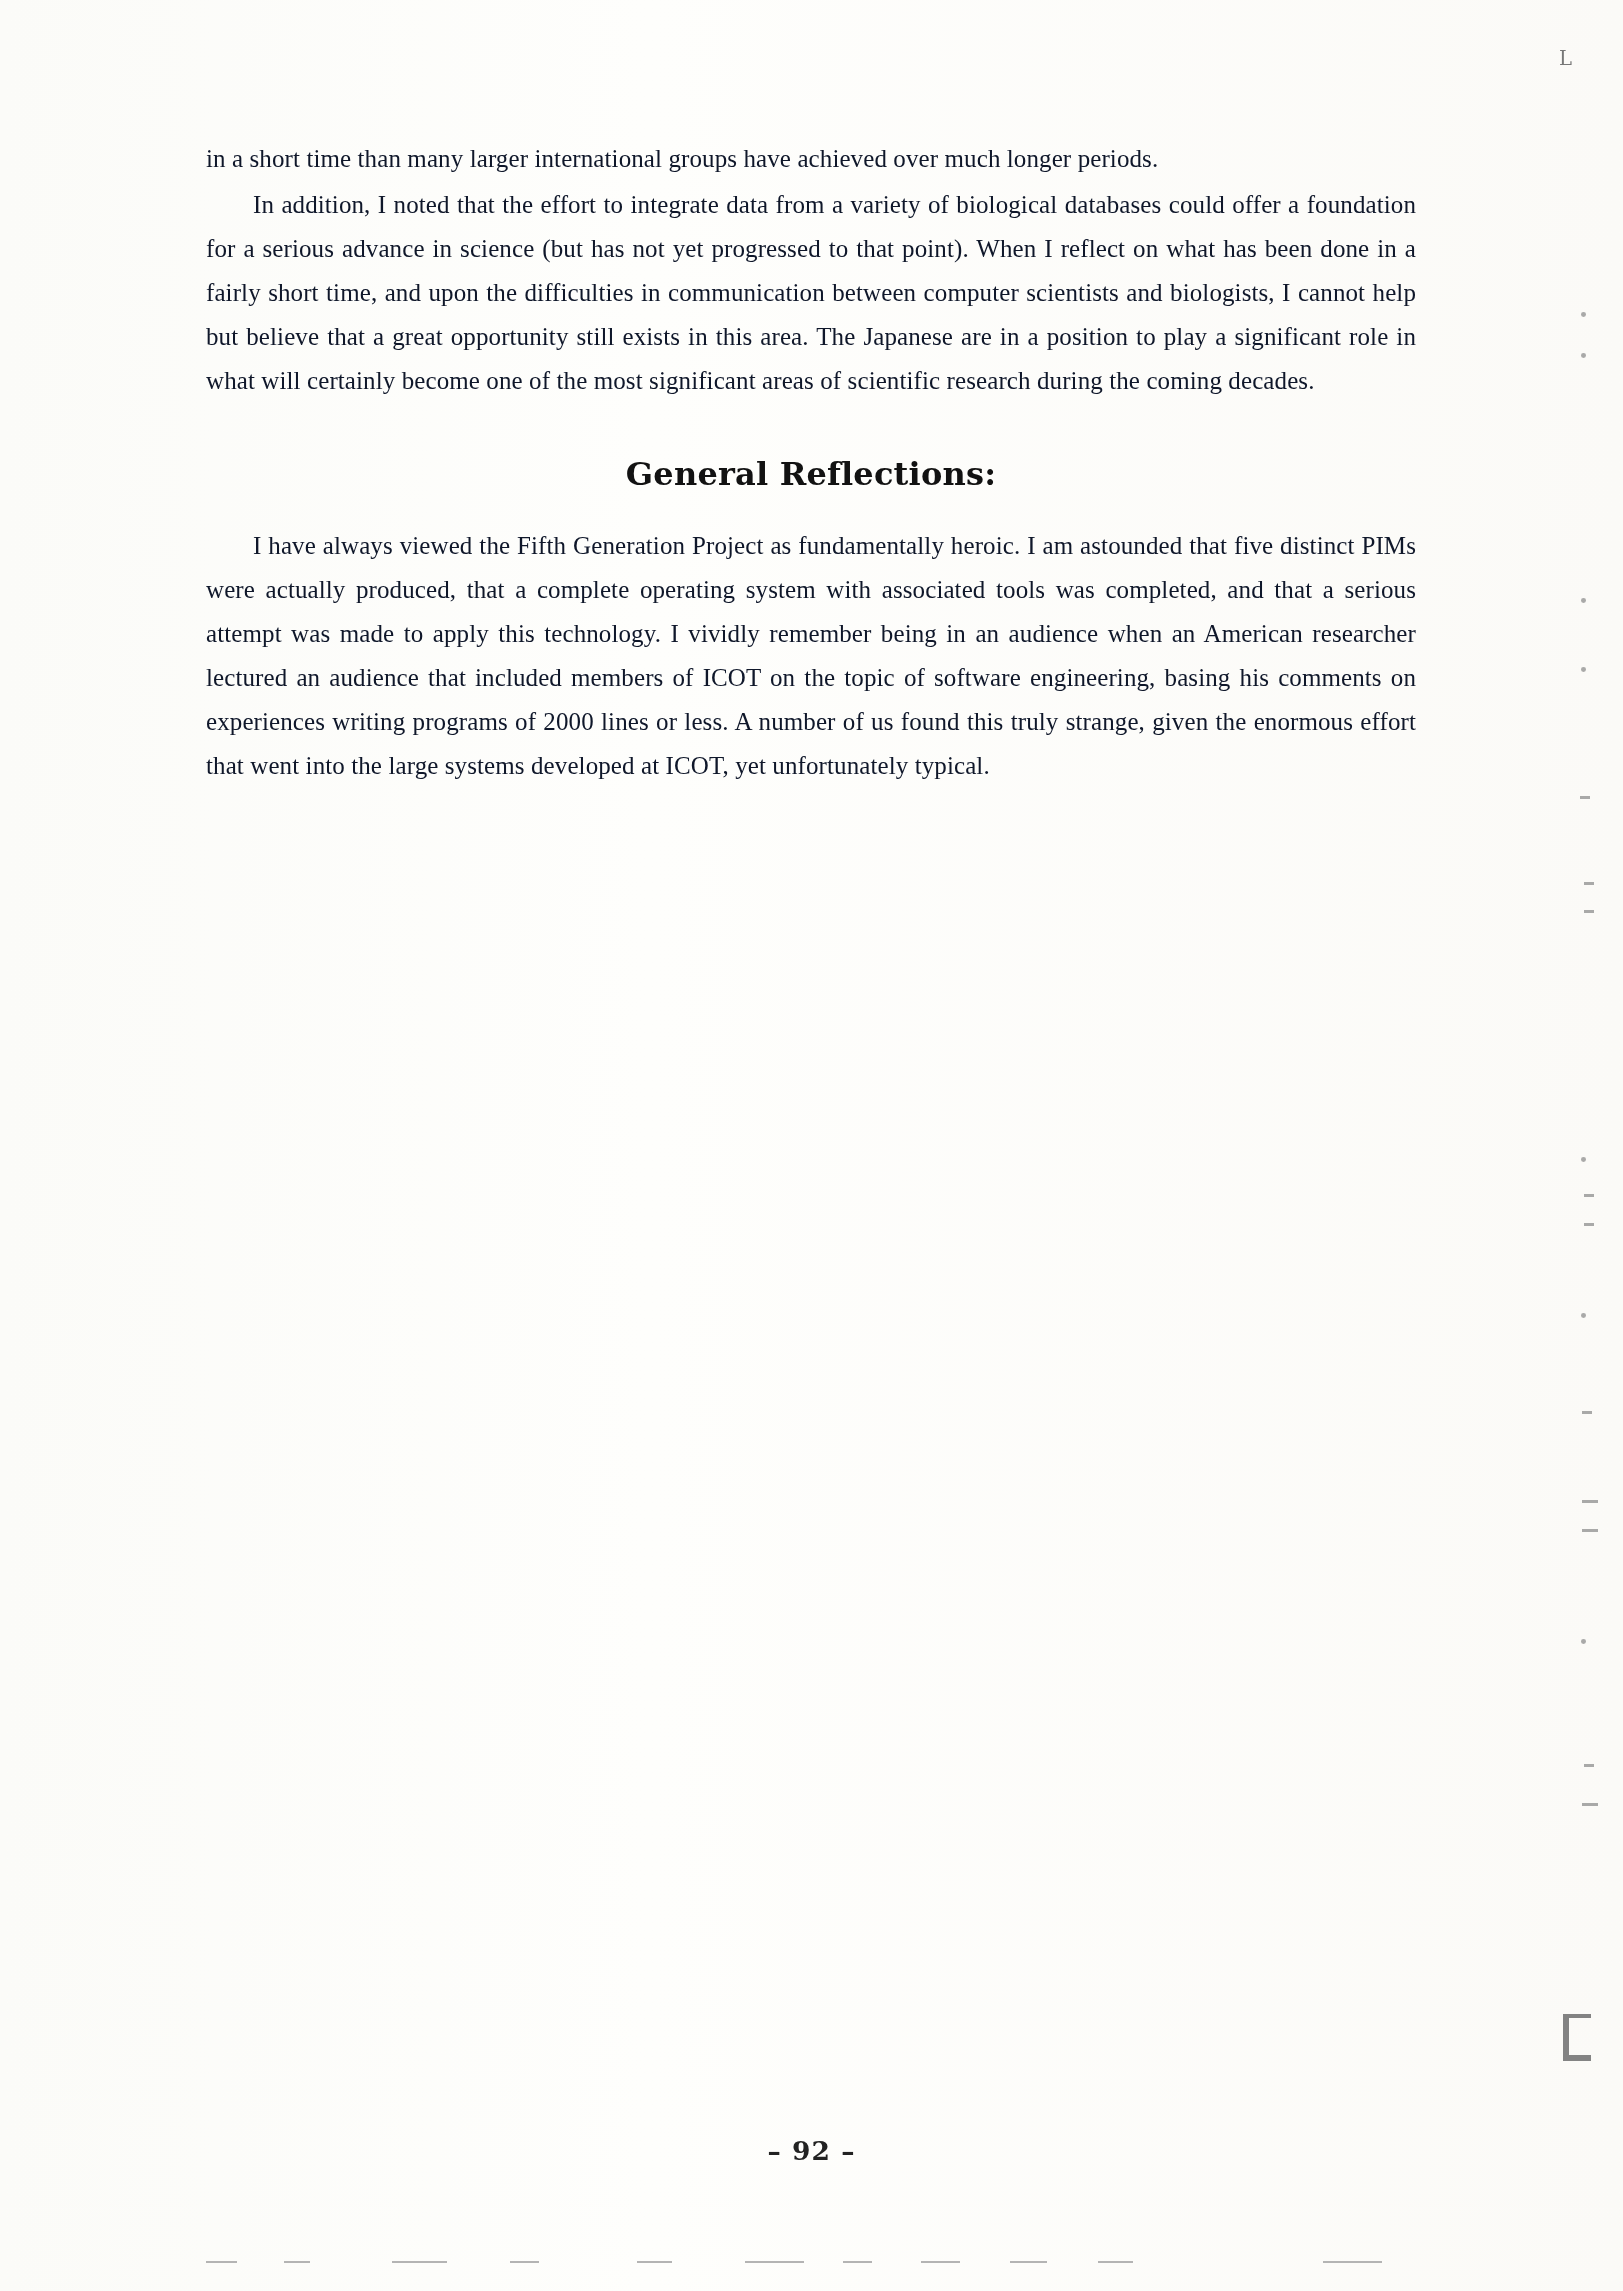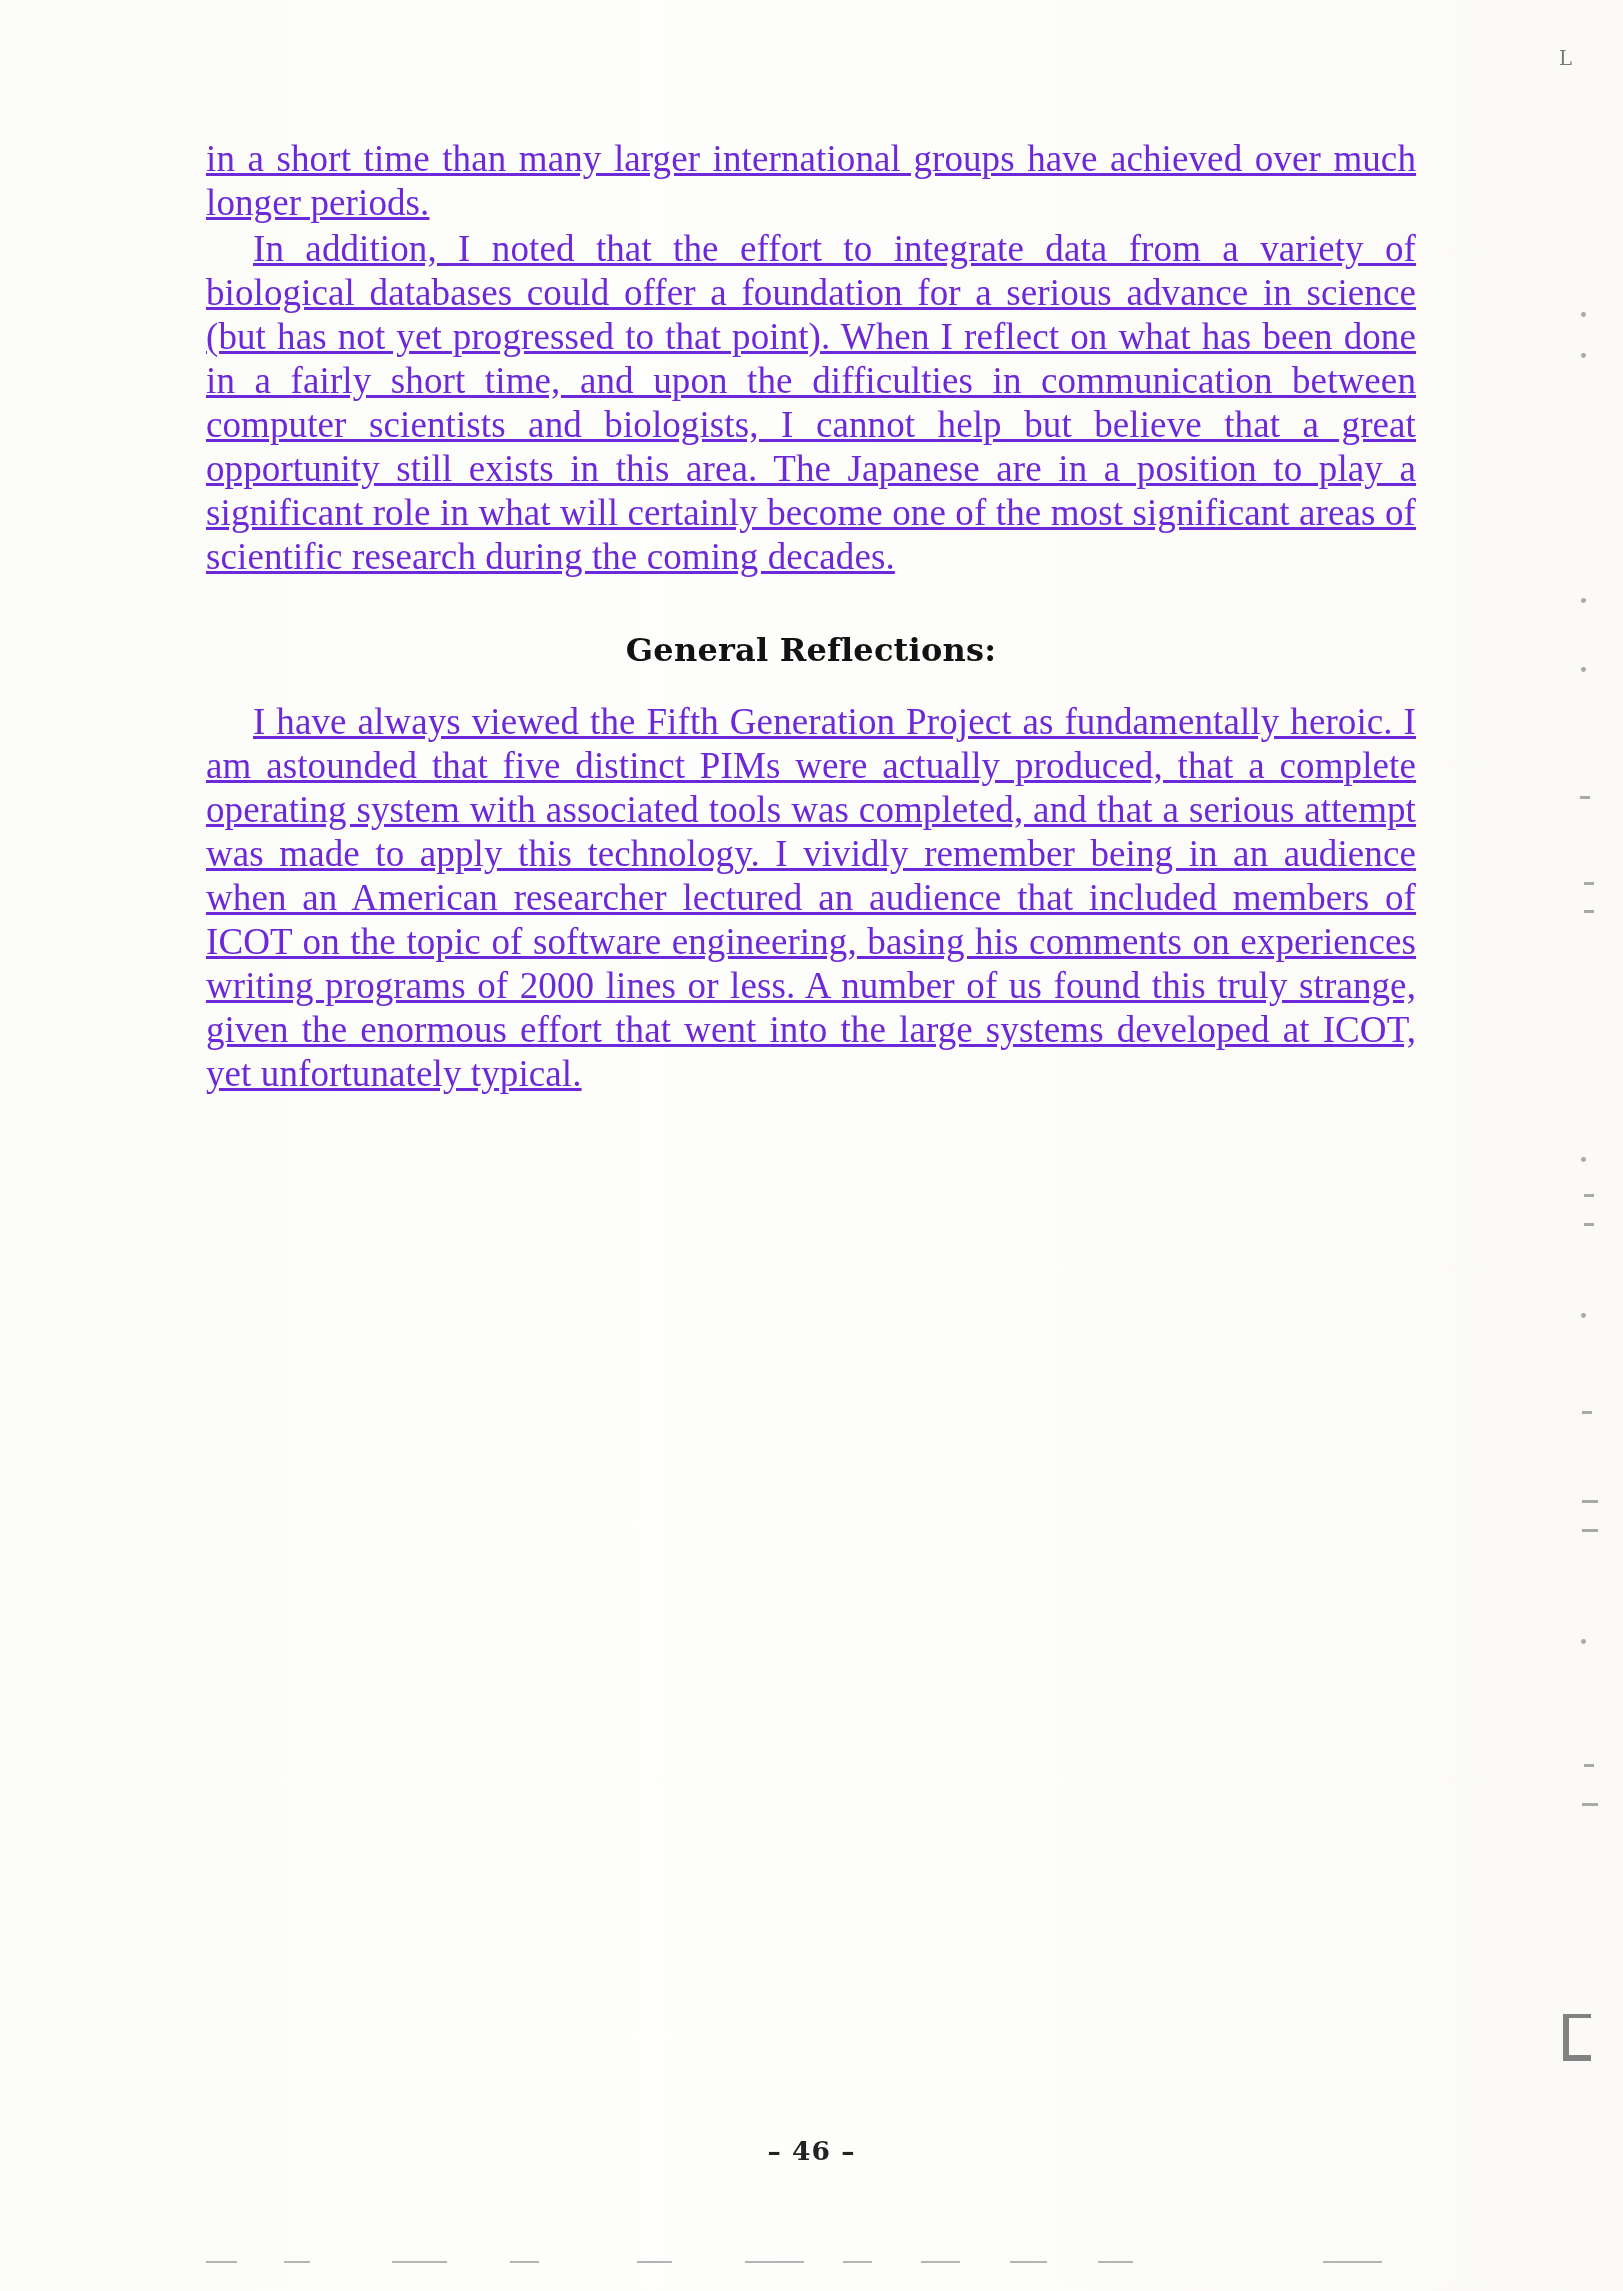--- a/index.html
+++ b/index.html
@@ -25,27 +25,26 @@
     pointer-events: none;
   }
   .content {
     position: absolute;
     left: 206px;
     top: 137px;
     width: 1210px;
   }
   p.body-par {
     margin: 0 0 2px 0;
-    font-size: 37px;
+    font-size: 25px;
     line-height: 44px;
     text-align: justify;
     text-justify: inter-word;
     letter-spacing: 0.1px;
-    color: #6d28d9;
-    text-decoration: underline;
+    color: #0f172a;
   }
   p.indent {
     text-indent: 47px;
   }
   h2.section-heading {
     font-family: "DejaVu Serif", serif;
     font-weight: bold;
     font-size: 32px;
     line-height: 41px;
     margin: 51px 0 29px 0;
@@ -129,21 +128,21 @@
     <p class="body-par">in a short time than many larger international groups have achieved over much longer periods.</p>
 
     <p class="body-par indent">In addition, I noted that the effort to integrate data from a variety of biological databases could offer a foundation for a serious advance in science (but has not yet progressed to that point). When I reflect on what has been done in a fairly short time, and upon the difficulties in communication between computer scientists and biologists, I cannot help but believe that a great opportunity still exists in this area. The Japanese are in a position to play a significant role in what will certainly become one of the most significant areas of scientific research during the coming decades.</p>
 
     <h2 class="section-heading">General Reflections:</h2>
 
     <p class="body-par indent">I have always viewed the Fifth Generation Project as fundamentally heroic. I am astounded that five distinct PIMs were actually produced, that a complete operating system with associated tools was completed, and that a serious attempt was made to apply this technology. I vividly remember being in an audience when an American researcher lectured an audience that included members of ICOT on the topic of software engineering, basing his comments on experiences writing programs of 2000 lines or less. A number of us found this truly strange, given the enormous effort that went into the large systems developed at ICOT, yet unfortunately typical.</p>
 
   </div>
 
-  <div class="page-number">– 46 –</div>
+  <div class="page-number">– 92 –</div>
 
   <div class="margin-marks">
     <span class="mark dot" style="right:37px; top:312px;"></span>
     <span class="mark dot" style="right:37px; top:353px;"></span>
     <span class="mark dot" style="right:37px; top:598px;"></span>
     <span class="mark dot" style="right:37px; top:667px;"></span>
     <span class="mark dash-sm" style="right:33px; top:796px;"></span>
     <span class="mark dash-sm" style="right:29px; top:882px;"></span>
     <span class="mark dash-sm" style="right:29px; top:910px;"></span>
     <span class="mark dot" style="right:37px; top:1157px;"></span>

